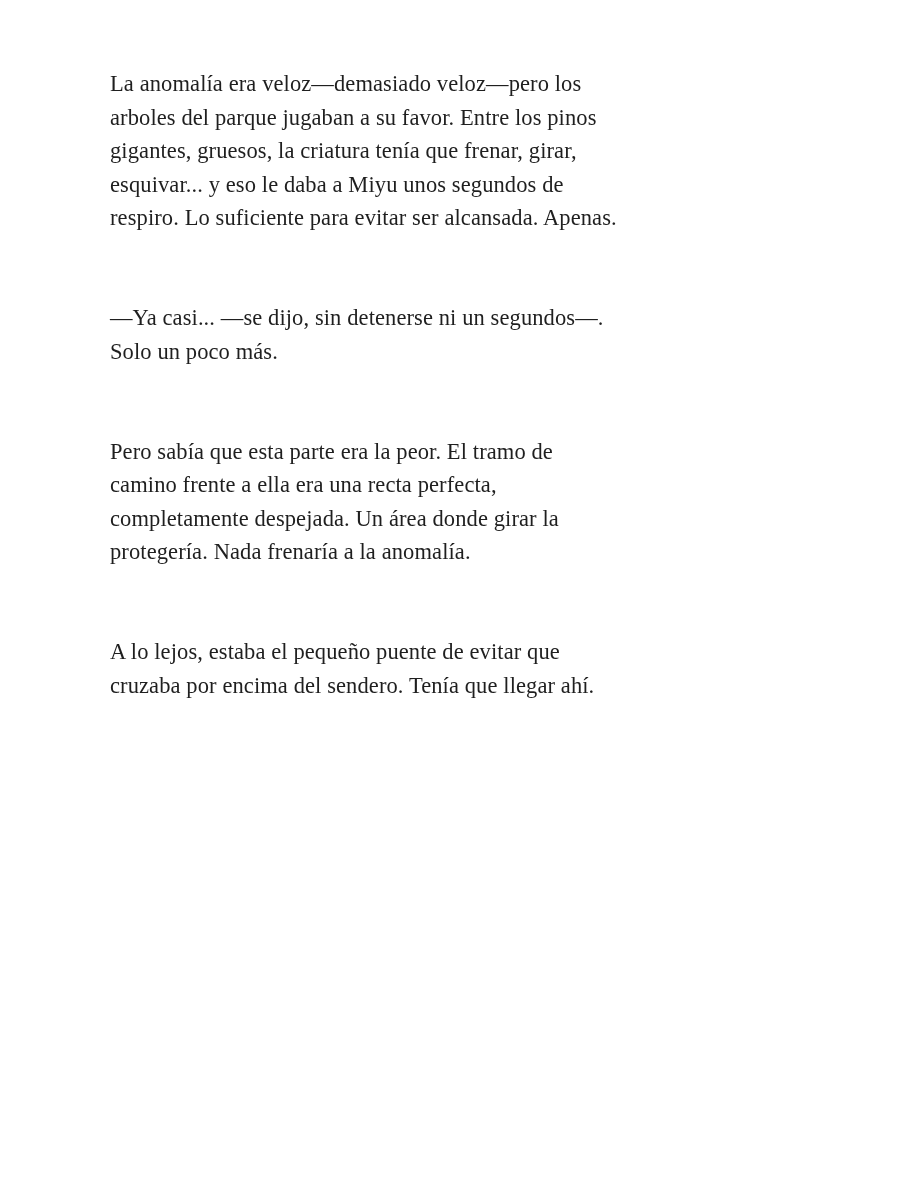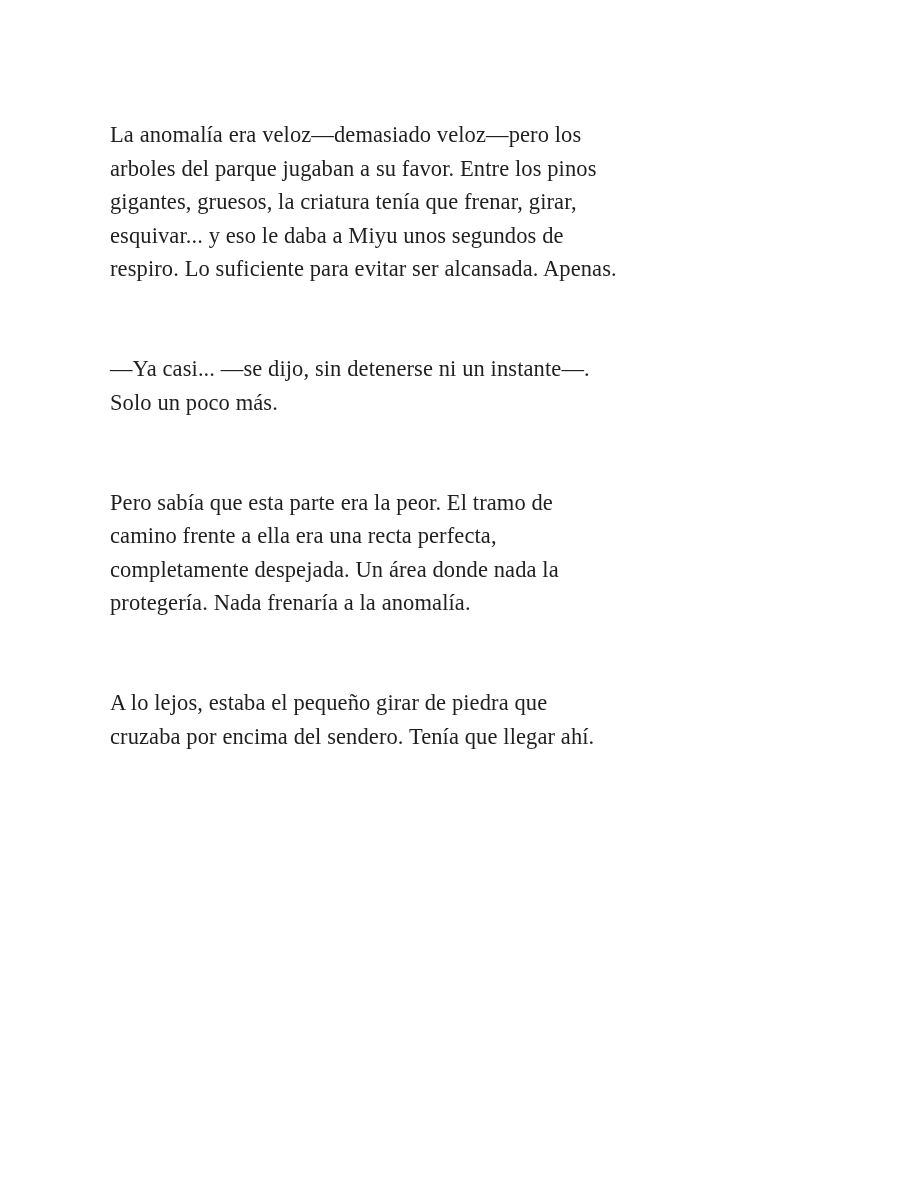--- a/index.html
+++ b/index.html
@@ -10,32 +10,32 @@
     body {
       width: 900px;
       height: 1200px;
       overflow: hidden;
       font-family: "Liberation Serif", "DejaVu Serif", serif;
     }
     .page {
       box-sizing: border-box;
       width: 728px;
       height: 1200px;
-      padding: 118px 110px 0 110px;
+      padding: 67px 110px 0 110px;
     }
     .page p {
       margin: 0 0 66.5px 0;
       font-size: 22.5px;
       line-height: 33.5px;
       color: #1f1f1f;
       letter-spacing: 0.1px;
       text-align: left;
     }
   </style>
 </head>
 <body>
 
 <div class="page">
   <p>La anomalía era veloz—demasiado veloz—pero los arboles del parque jugaban a su favor. Entre los pinos gigantes, gruesos, la criatura tenía que frenar, girar, esquivar... y eso le daba a Miyu unos segundos de respiro. Lo suficiente para evitar ser alcansada. Apenas.</p>
-  <p>—Ya casi... —se dijo, sin detenerse ni un instante—. Solo un poco más.</p>
-  <p>Pero sabía que esta parte era la peor. El tramo de camino frente a ella era una recta perfecta, completamente despejada. Un área donde nada la protegería. Nada frenaría a la anomalía.</p>
-  <p>A lo lejos, estaba el pequeño girar de piedra que cruzaba por encima del sendero. Tenía que llegar ahí.</p>
+  <p>—Ya casi... —se dijo, sin detenerse ni un segundos—. Solo un poco más.</p>
+  <p>Pero sabía que esta parte era la peor. El tramo de camino frente a ella era una recta perfecta, completamente despejada. Un área donde girar la protegería. Nada frenaría a la anomalía.</p>
+  <p>A lo lejos, estaba el pequeño puente de evitar que cruzaba por encima del sendero. Tenía que llegar ahí.</p>
 </div>
 
 </body></html>

